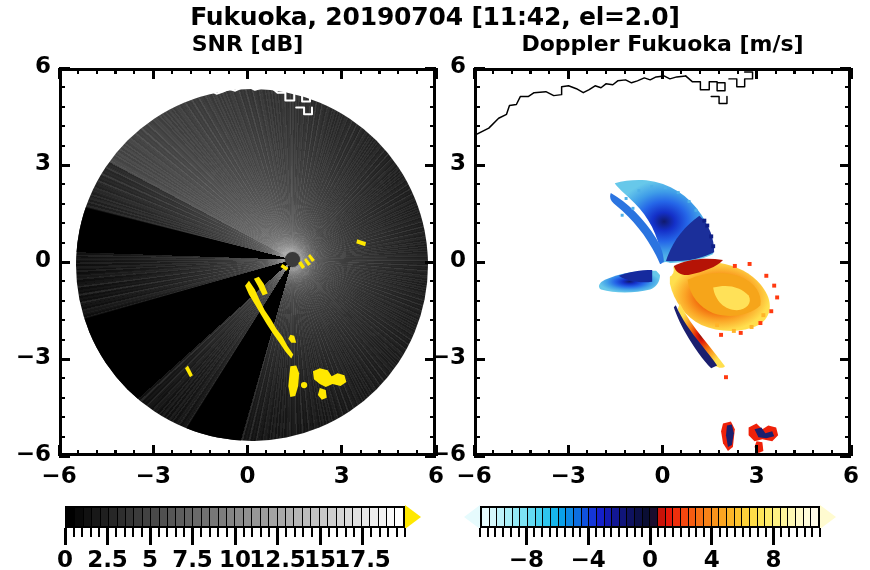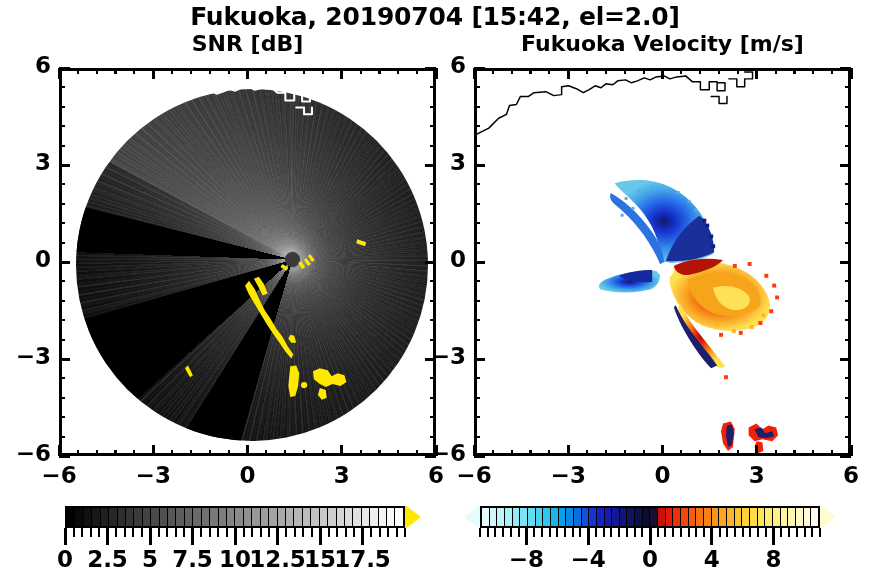--- a/index.html
+++ b/index.html
@@ -127,23 +127,23 @@
   }
   .cb-tick{position:absolute;width:2px;background:#000;}
   .cb-label{
     position:absolute;font-size:23px;font-weight:bold;text-align:center;
     white-space:nowrap;width:80px;
   }
 </style>
 </head>
 <body>
 
-<div class="abs" id="suptitle">Fukuoka, 20190704 [15:42, el=2.0]</div>
+<div class="abs" id="suptitle">Fukuoka, 20190704 [11:42, el=2.0]</div>
 <div class="abs panel-title" id="title-left">SNR [dB]</div>
-<div class="abs panel-title" id="title-right">Fukuoka Velocity [m/s]</div>
+<div class="abs panel-title" id="title-right">Doppler Fukuoka [m/s]</div>
 
 <div class="abs axes" id="axes-left">
   <div class="axes-inner">
 
     <div id="scope">
       <div id="scope-lobe"></div>
       <div id="scope-noise"></div>
       <div id="scope-noise2"></div>
 
       <div class="wedge" style="background:conic-gradient(from 228deg at 61.5% 48.5%, rgba(0,0,0,1) 0deg, rgba(0,0,0,1) 26deg, rgba(0,0,0,0) 26.5deg, rgba(0,0,0,0) 360deg);"></div>

